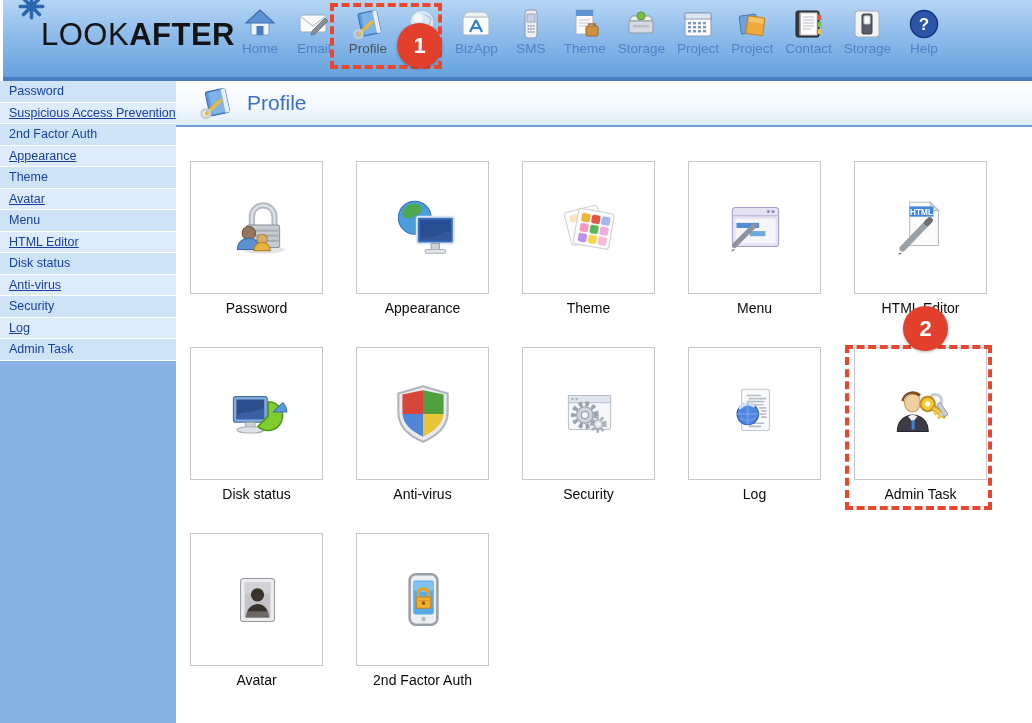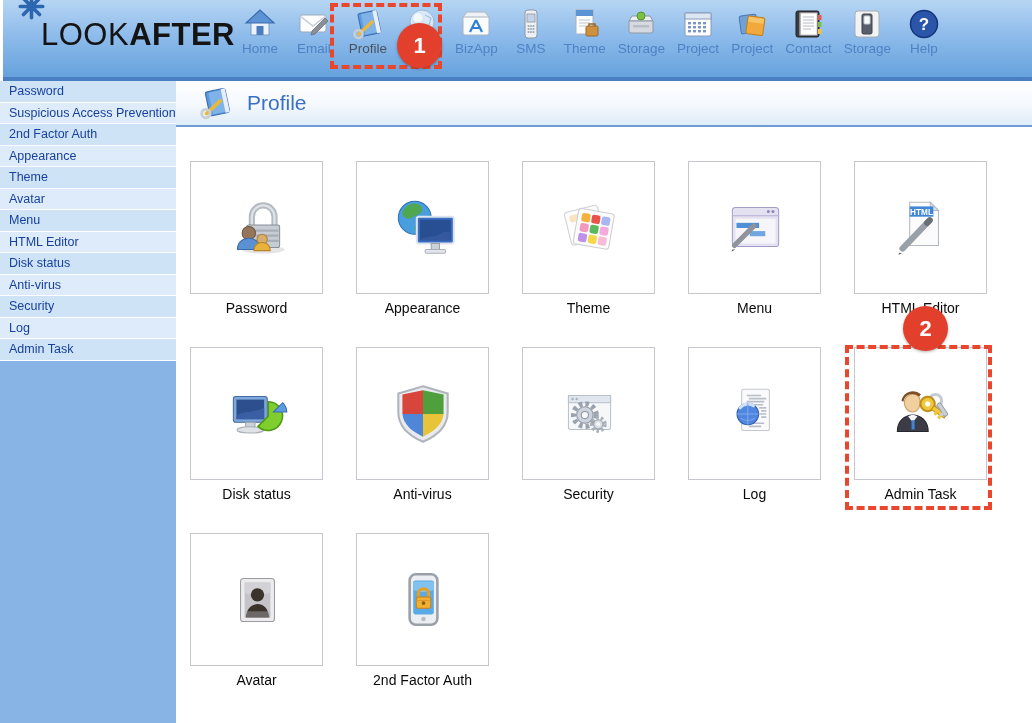--- a/index.html
+++ b/index.html
@@ -40,21 +40,21 @@
     height:17px;padding:2px 0 2px 9px;line-height:17px;
     background:linear-gradient(#7cabdd,#5187c8);
     color:#fff;font-size:12.5px;font-weight:bold;
   }
   .side-item{
     height:20.5px;line-height:20.5px;padding-left:9px;
     font-size:12.5px;color:#16409e;border-bottom:1px solid #fff;
     cursor:pointer;white-space:nowrap;overflow:hidden;
   }
   .side-item.a0{background:#cfe3f6;}
-  .side-item.a1{background:#ddebfa;}
+  .side-item.a1{background:#ddebfa;text-decoration:underline;}
   
   .main{position:absolute;left:176px;top:81px;right:0;bottom:0;background:#fff;}
   .main-header{
     height:44px;box-sizing:content-box;
     background:linear-gradient(180deg,#ffffff 0%,#f4f8fd 55%,#dfecf9 100%);
     border-bottom:2px solid #6f9cd4;
     display:flex;align-items:center;padding-left:22px;
   }
   .main-title{font-size:21px;color:#3a6fc6;margin-left:13px;}
   .grid{padding:34px 0 0 14px;}

